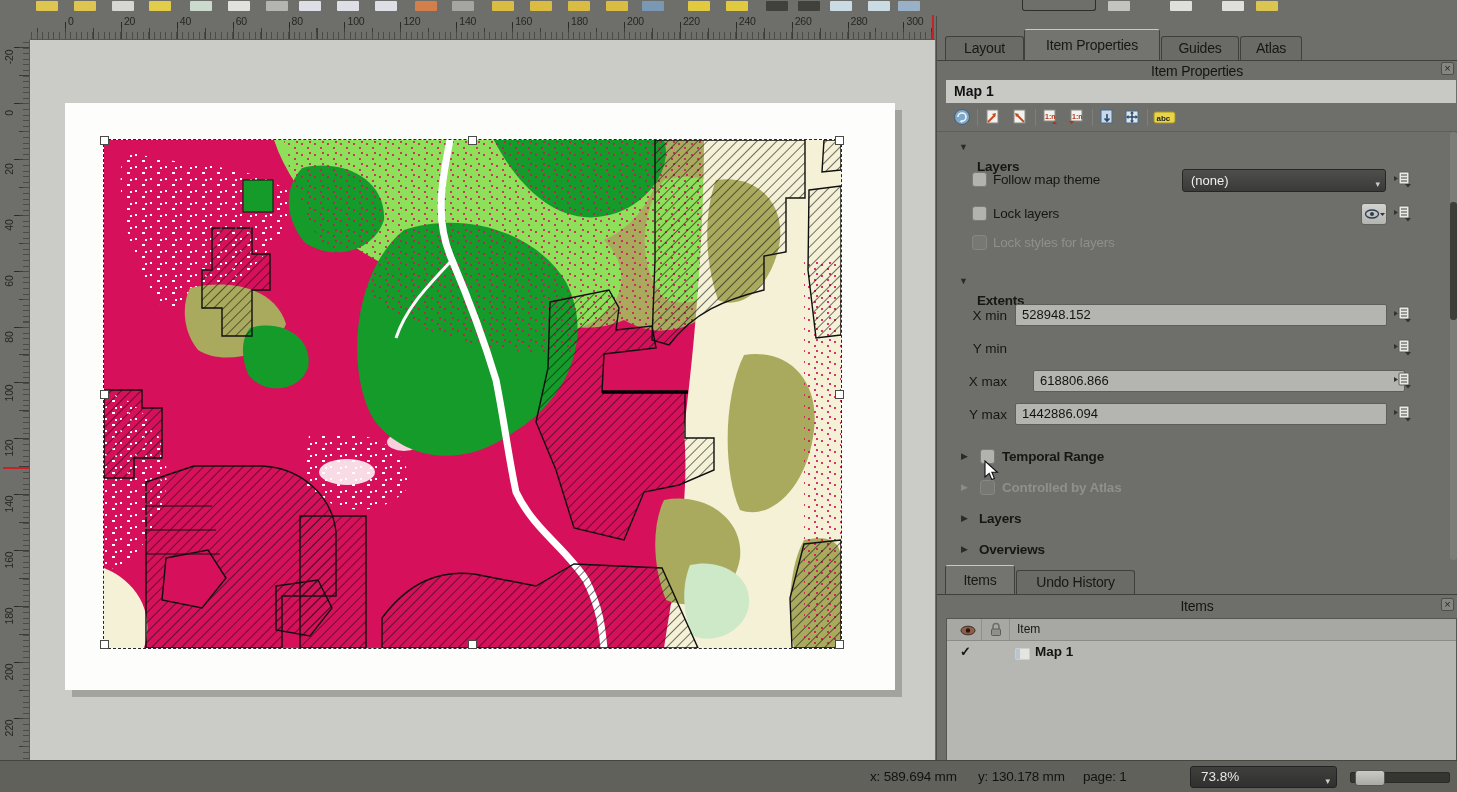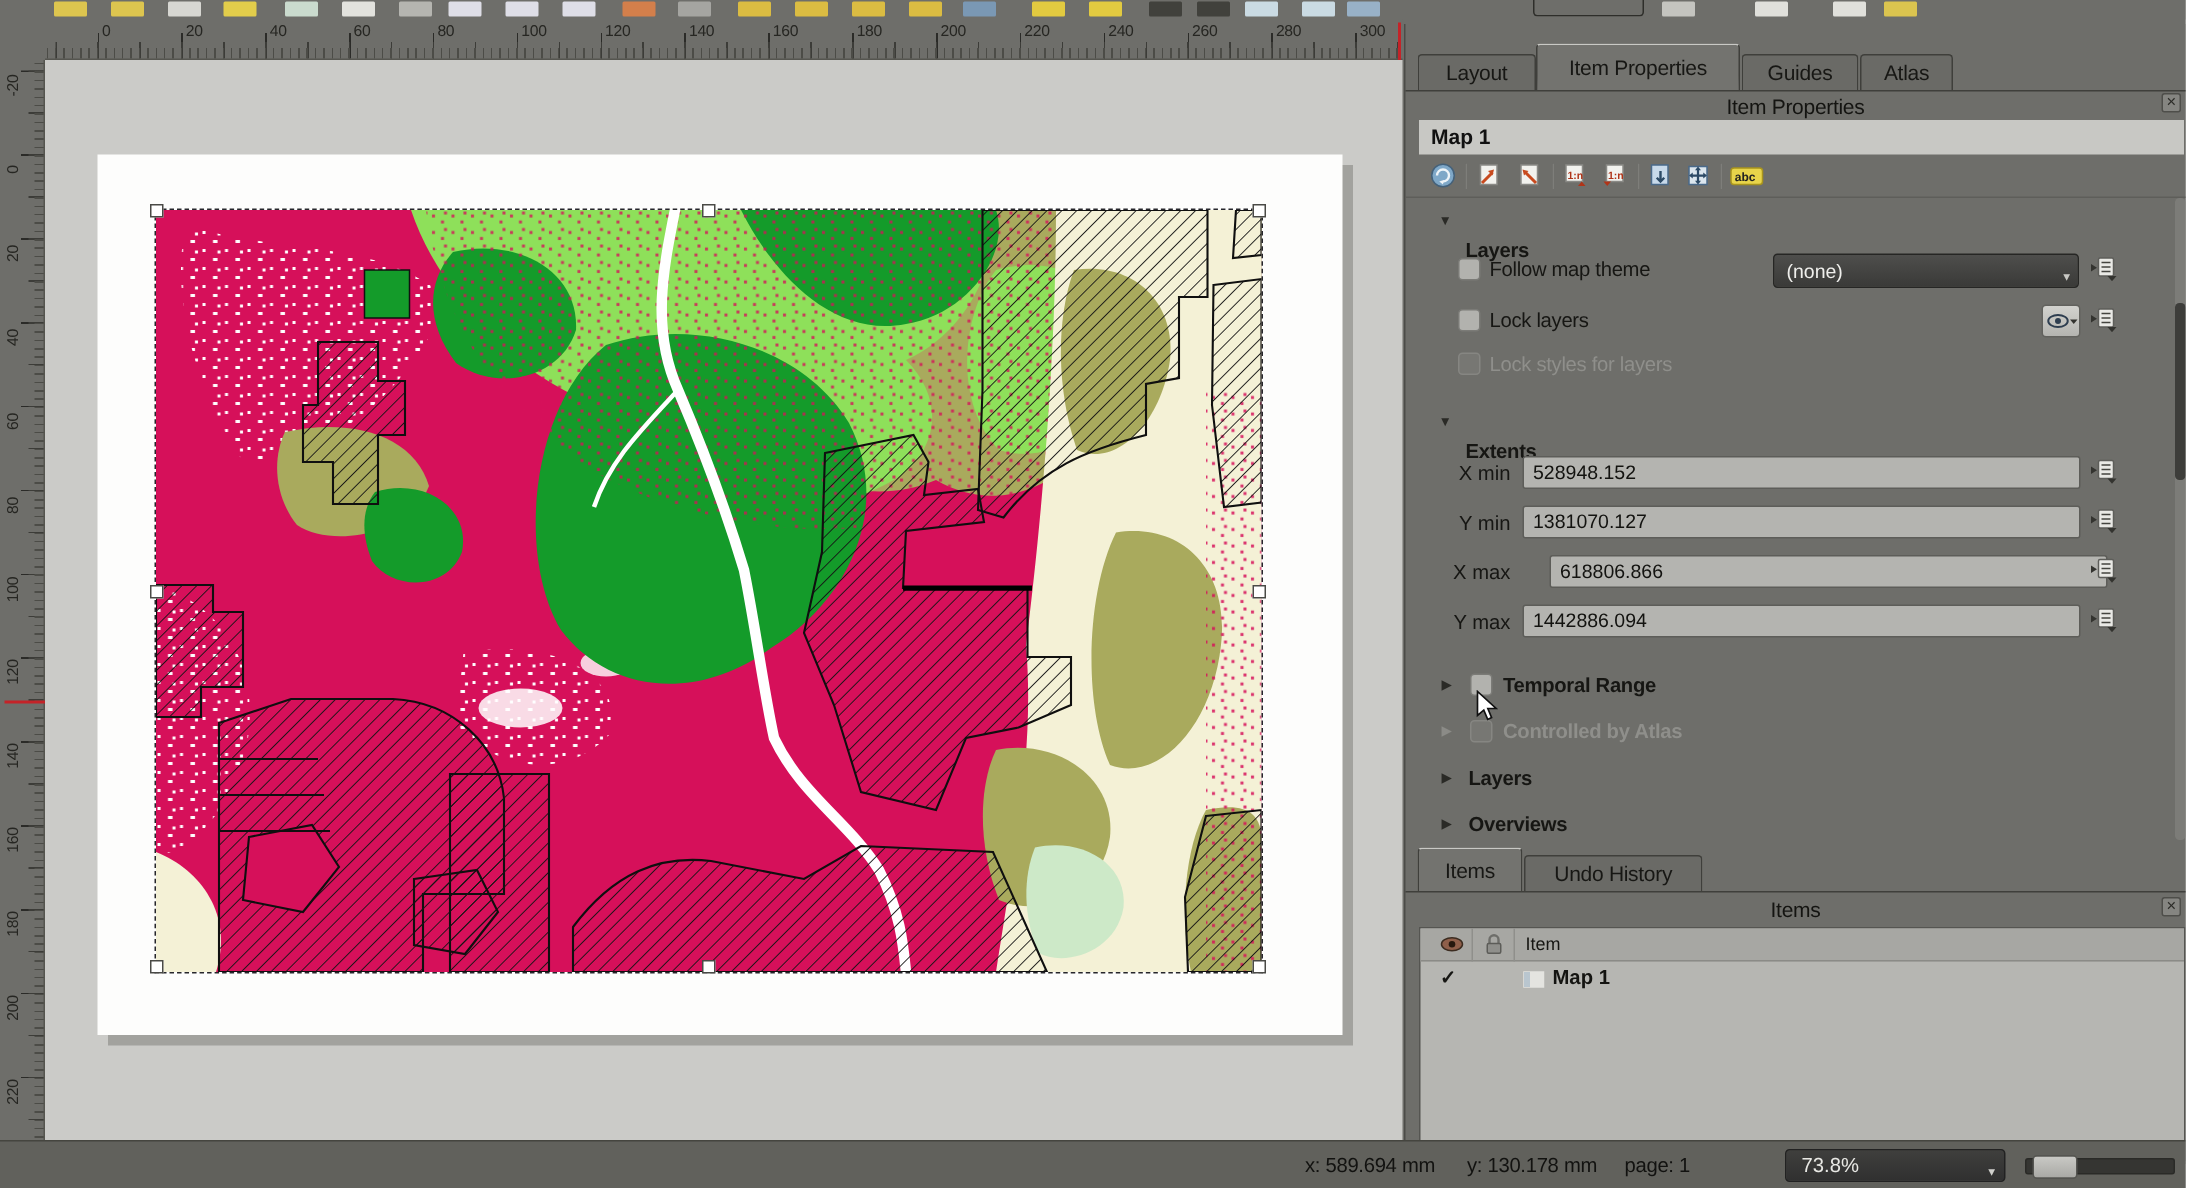--- a/index.html
+++ b/index.html
@@ -376,21 +376,20 @@
     <div class="ovbtn" style="left:456px;top:173px;">
       <svg width="20" height="18">
           <rect x="6" y="2" width="10" height="12" rx="1" fill="#e9e9e5" stroke="#5e5e5a"></rect>
           <path d="M8,5 h6 M8,8 h6 M8,11 h6" stroke="#44443f" stroke-width="1"></path>
           <path d="M1,6 L5,8.5 L1,11 Z" fill="#33332f"></path>
           <path d="M12,14 h6 l-3,3.5 Z" fill="#33332f"></path>
         </svg>
     </div>
 
     <div class="flabel" style="left:8px;top:209px;">Y min</div>
-    <div class="field" style="left:78px;top:205px;width:372px;">1381070.127</div>
     <div class="ovbtn" style="left:456px;top:206px;">
       <svg width="20" height="18">
           <rect x="6" y="2" width="10" height="12" rx="1" fill="#e9e9e5" stroke="#5e5e5a"></rect>
           <path d="M8,5 h6 M8,8 h6 M8,11 h6" stroke="#44443f" stroke-width="1"></path>
           <path d="M1,6 L5,8.5 L1,11 Z" fill="#33332f"></path>
           <path d="M12,14 h6 l-3,3.5 Z" fill="#33332f"></path>
         </svg>
     </div>
 
     <div class="flabel" style="left:8px;top:242px;">X max</div>

